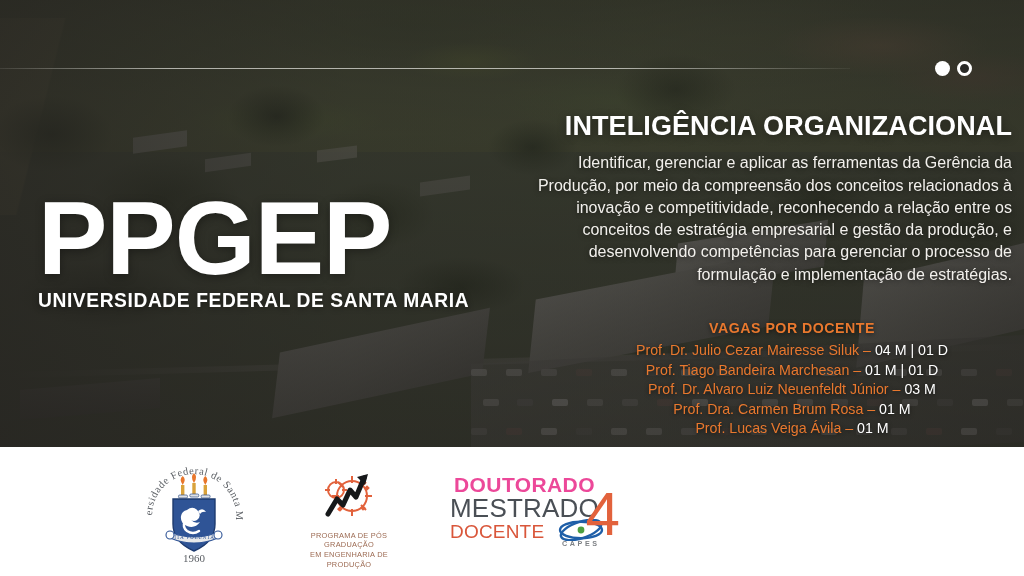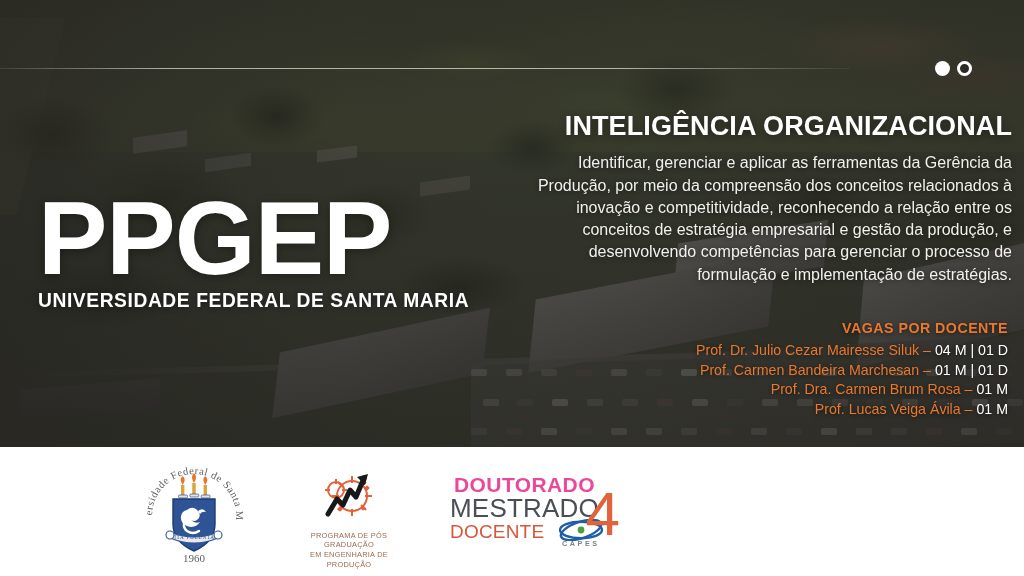--- a/index.html
+++ b/index.html
@@ -119,21 +119,21 @@
   .copy h2{
     font-size:27px; font-weight:700; color:#ffffff; letter-spacing:.1px;
     line-height:1.05; white-space:nowrap;
     text-shadow:0 2px 8px rgba(0,0,0,.45);
   }
   .copy p{
     margin-top:12px; font-size:16px; line-height:1.39; color:#f2f0ec;
     font-weight:400; text-shadow:0 1px 5px rgba(0,0,0,.5);
   }
 
-  .vagas{ position:absolute; right:16px; top:320px; width:420px; text-align:right; }
+  .vagas{ position:absolute; right:22px; top:320px; width:420px; text-align:center; }
   .vagas .vtitle{
     font-size:14.2px; font-weight:700; color:#e8782e; letter-spacing:.5px;
     text-shadow:0 1px 4px rgba(0,0,0,.6);
   }
   .vagas ul{ list-style:none; margin-top:5px; }
   .vagas li{
     font-size:14.2px; line-height:1.38; color:#e8782e; white-space:nowrap;
     text-shadow:0 1px 4px rgba(0,0,0,.6);
   }
   .vagas li .n{ color:#ffffff; font-weight:400; }
@@ -261,21 +261,22 @@
 
     <div class="copy">
       <h2>INTELIGÊNCIA ORGANIZACIONAL</h2>
       <p>Identificar, gerenciar e aplicar as ferramentas da Gerência da Produção, por meio da compreensão dos conceitos relacionados à inovação e competitividade, reconhecendo a relação entre os conceitos de estratégia empresarial e gestão da produção, e desenvolvendo competências para gerenciar o processo de formulação e implementação de estratégias.</p>
     </div>
 
     <div class="vagas">
       <div class="vtitle">VAGAS POR DOCENTE</div>
       <ul id="vagas-list">
           <li><span>Prof. Dr. Julio Cezar Mairesse Siluk – </span><span class="n">04 M | 01 D</span></li>
-          <li><span>Prof. Carmen Bandeira Marchesan – </span><span class="n">01 M | 01 D</span></li>
+          <li><span>Prof. Tiago Bandeira Marchesan – </span><span class="n">01 M | 01 D</span></li>
+          <li><span>Prof. Dr. Alvaro Luiz Neuenfeldt Júnior – </span><span class="n">03 M</span></li>
           <li><span>Prof. Dra. Carmen Brum Rosa – </span><span class="n">01 M</span></li>
           <li><span>Prof. Lucas Veiga Ávila – </span><span class="n">01 M</span></li>
         </ul>
     </div>
   </div>
 
   <div class="footer">
 
     <div class="logos">
 

